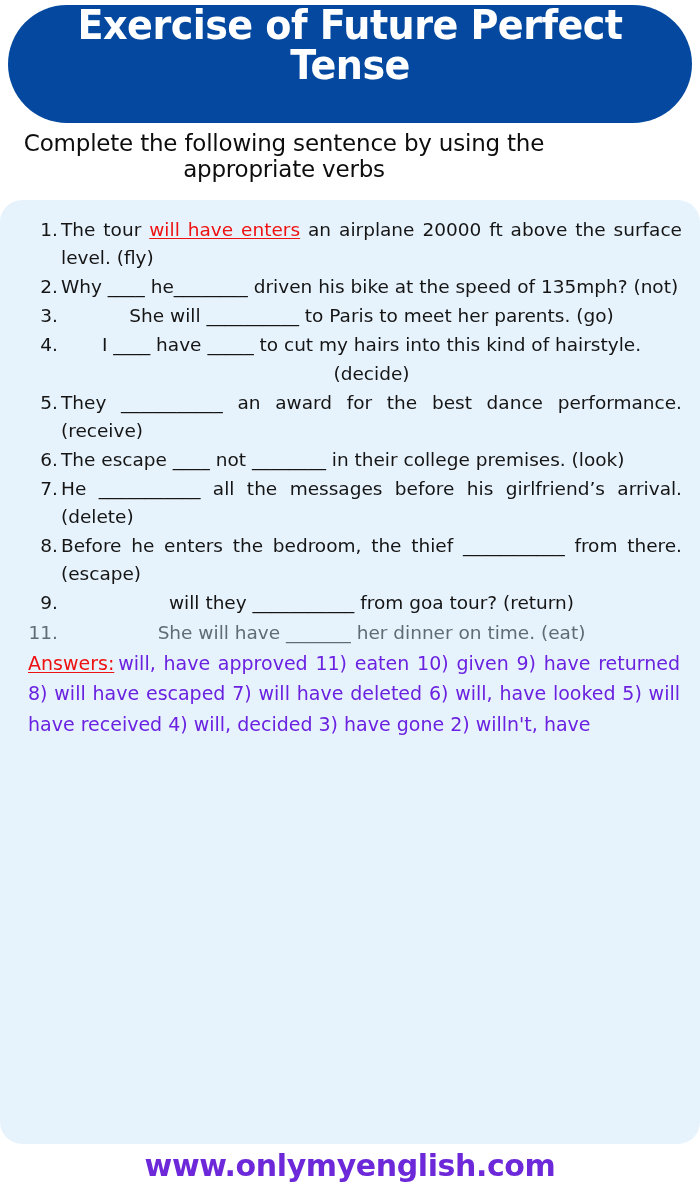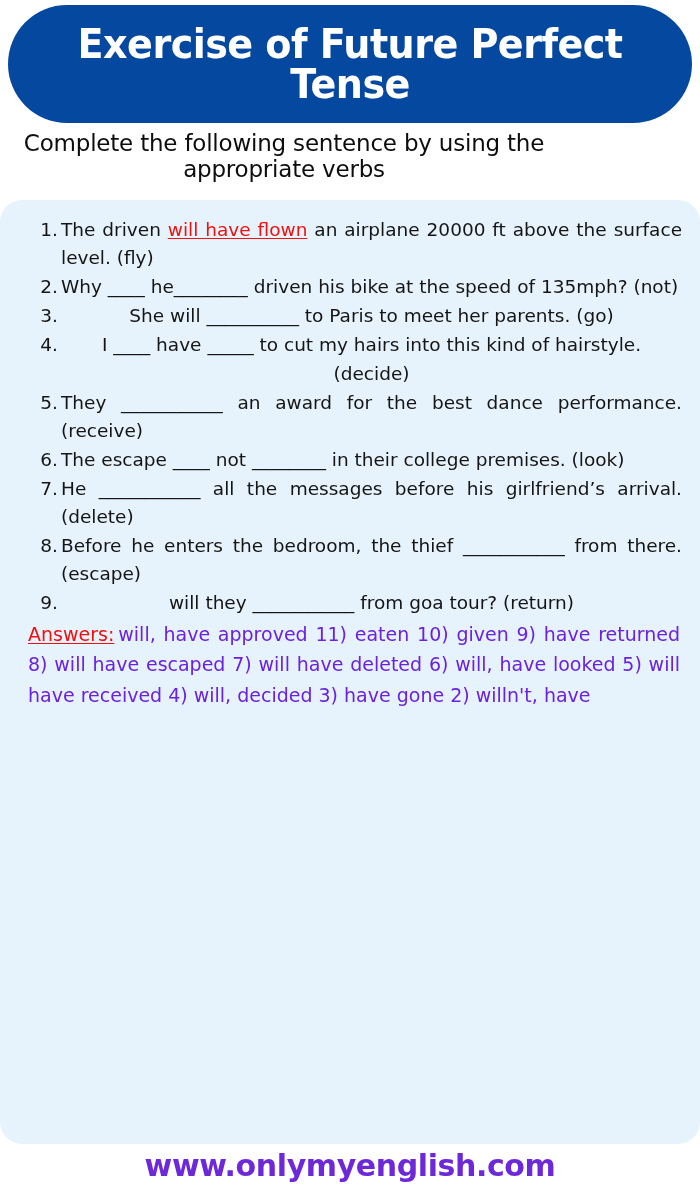--- a/index.html
+++ b/index.html
@@ -18,21 +18,20 @@
   
   #header-bar {
     position: absolute;
     left: 8px;
     top: 5px;
     width: 684px;
     height: 118px;
     background: #04499f;
     border-radius: 59px;
     display: flex;
-    align-items: center;
     justify-content: center;
     box-sizing: border-box;
     padding: 0 26px;
   }
   #header-title {
     color: #ffffff;
     font-family: "DejaVu Sans", sans-serif;
     font-weight: bold;
     font-size: 41px;
     line-height: 0.98;
@@ -150,21 +149,21 @@
   <div id="header-title">Exercise of Future Perfect Tense</div>
 </div>
 
 <div id="subtitle">Complete the following sentence by using the appropriate verbs</div>
 
 <div id="content-panel">
 
   <ol id="exercise-list">
       <li class="exercise-item">
         <span class="item-number">1.</span>
-        <span class="item-text"><span>The driven </span><span class="answer-inline">will have flown</span><span> an airplane 20000 ft above the surface level. (fly)</span></span>
+        <span class="item-text"><span>The tour </span><span class="answer-inline">will have enters</span><span> an airplane 20000 ft above the surface level. (fly)</span></span>
       </li>
       <li class="exercise-item">
         <span class="item-number">2.</span>
         <span class="item-text"><span>Why ____ he________ driven his bike at the speed of 135mph? (not)</span></span>
       </li>
       <li class="exercise-item">
         <span class="item-number">3.</span>
         <span class="item-text nojustify"><span>She will __________ to Paris to meet her parents. (go)</span></span>
       </li>
       <li class="exercise-item">
@@ -183,20 +182,24 @@
         <span class="item-number">7.</span>
         <span class="item-text"><span>He ___________ all the messages before his girlfriend’s arrival. (delete)</span></span>
       </li>
       <li class="exercise-item">
         <span class="item-number">8.</span>
         <span class="item-text"><span>Before he enters the bedroom, the thief ___________ from there. (escape)</span></span>
       </li>
       <li class="exercise-item">
         <span class="item-number">9.</span>
         <span class="item-text nojustify"><span>will they ___________ from goa tour? (return)</span></span>
+      </li>
+      <li class="exercise-item dim">
+        <span class="item-number">11.</span>
+        <span class="item-text nojustify"><span>She will have _______ her dinner on time. (eat)</span></span>
       </li>
     </ol>
 
   <div id="answers-block">
     <span id="answers-label">Answers:</span><span id="answers-text">will, have approved 11) eaten 10) given 9) have returned 8) will have escaped 7) will have deleted 6) will, have looked 5) will have received 4) will, decided 3) have gone 2) willn't, have</span>
   </div>
 
 </div>
 
 <div id="footer-url">www.onlymyenglish.com</div>

